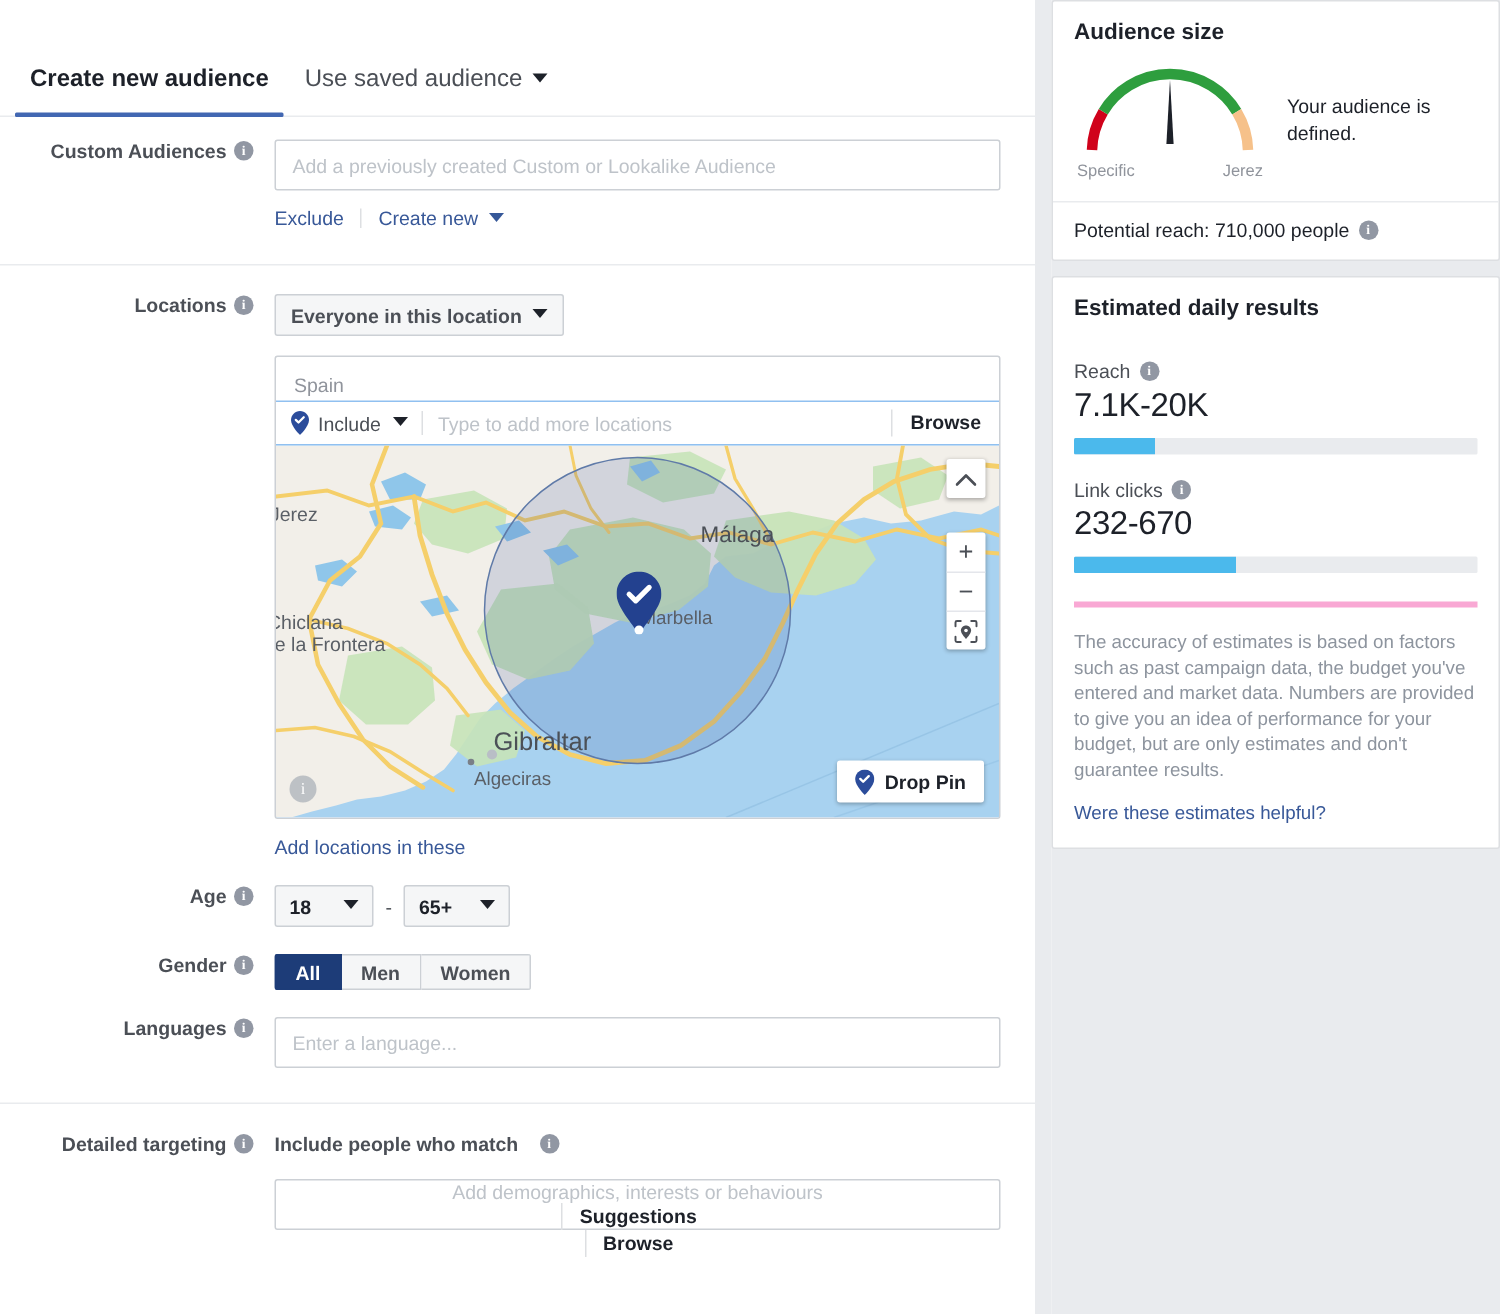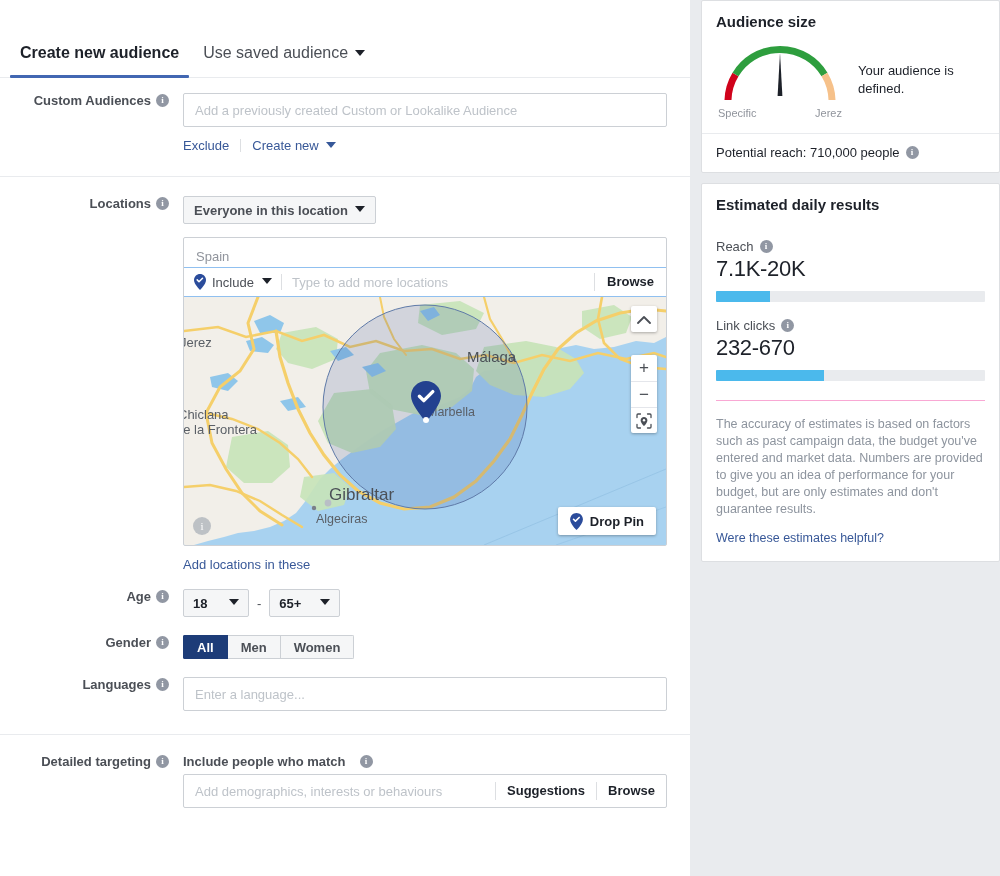--- a/index.html
+++ b/index.html
@@ -350,27 +350,28 @@
     display: flex;
     align-items: center;
     gap: 14px;
     font-size: 13px;
     font-weight: bold;
     color: #4b4f56;
   }
   .dt-input {
     width: 484px;
     height: 34px;
-    margin-top: 5px;
+    margin-top: 16px;
     border: 1px solid #ccd0d5;
     border-radius: 2px;
     background: #fff;
     display: flex;
     align-items: center;
     font-size: 13px;
+    flex-direction: column;
   }
   .dt-placeholder { flex: 1 1 auto; padding: 0 11px; color: #bec3c9; }
   .dt-action {
     font-weight: bold;
     color: #1d2129;
     padding: 0 11px;
     border-left: 1px solid #dddfe2;
     cursor: pointer;
     line-height: 18px;
   }
@@ -454,21 +455,21 @@
     margin-top: 9px;
     overflow: hidden;
   }
   .bar-fill { height: 100%; background: #4bb9ec; }
   .note {
     font-size: 12.5px;
     color: #8d949e;
     line-height: 17px;
     margin-top: 19px;
     padding-top: 15px;
-    border-top: 1px solid #f9a8d4;
+    border-top: 4px solid #f9a8d4;
   }
   .note-link {
     font-size: 12.5px;
     color: #385898;
     margin-top: 13px;
     cursor: pointer;
     display: block;
   }
 </style>
 </head>

